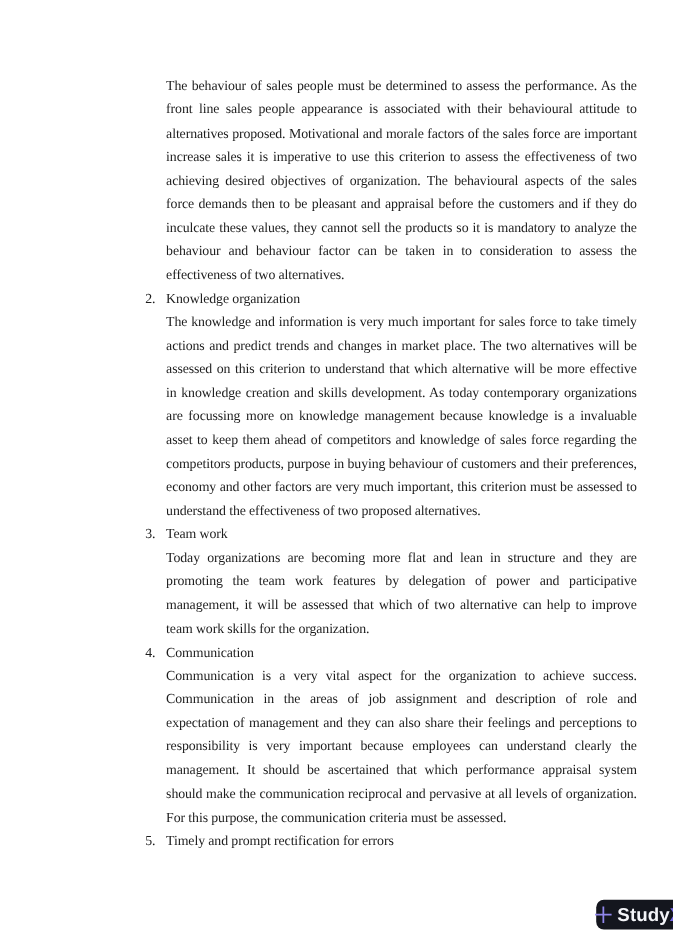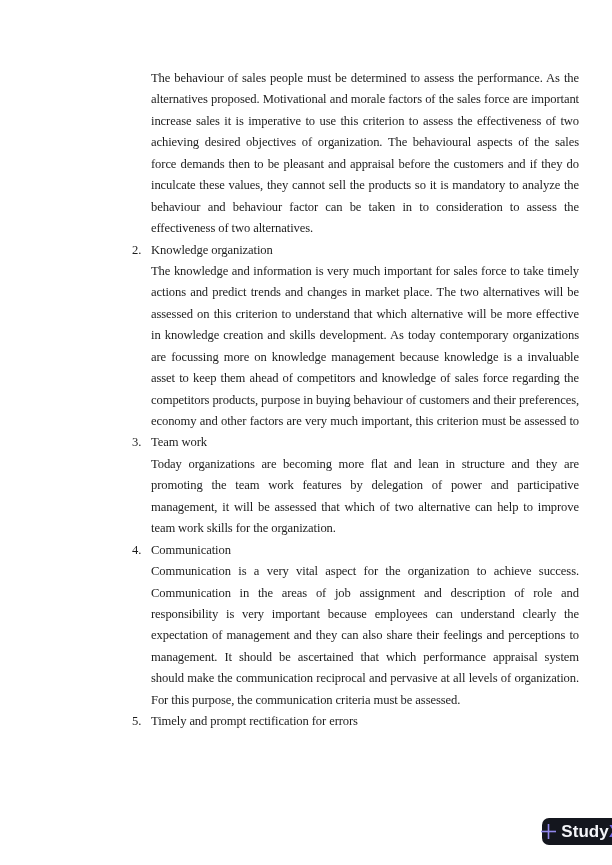--- a/index.html
+++ b/index.html
@@ -57,20 +57,21 @@
   .logo .xy { color: #7668e6; }
 </style>
 </head>
 <body>
 
 <div class="page">
 
   <div class="doc">
     <div class="line">The behaviour of sales people must be determined to assess the performance. As the</div>
 
+    <div class="line">front line sales people appearance is associated with their behavioural attitude to</div>
 
     <div class="line">alternatives proposed. Motivational and morale factors of the sales force are important</div>
 
     <div class="line">increase sales it is imperative to use this criterion to assess the effectiveness of two</div>
 
 
     <div class="line">achieving desired objectives of organization. The behavioural aspects of the sales</div>
 
     <div class="line">force demands then to be pleasant and appraisal before the customers and if they do not</div>
 
@@ -94,20 +95,21 @@
     <div class="line">in knowledge creation and skills development. As today contemporary organizations</div>
 
     <div class="line">are focussing more on knowledge management because knowledge is a invaluable</div>
 
     <div class="line">asset to keep them ahead of competitors and knowledge of sales force regarding the</div>
 
     <div class="line">competitors products, purpose in buying behaviour of customers and their preferences,</div>
 
     <div class="line">economy and other factors are very much important, this criterion must be assessed to</div>
 
+    <div class="line last">understand the effectiveness of two proposed alternatives.</div>
 
     <div class="item">
       <span class="num">3.</span>
       <span class="title">Team work</span>
     </div>
 
     <div class="line">Today organizations are becoming more flat and lean in structure and they are</div>
 
     <div class="line">promoting the team work features by delegation of power and participative</div>
 
@@ -117,23 +119,23 @@
 
     <div class="item">
       <span class="num">4.</span>
       <span class="title">Communication</span>
     </div>
 
     <div class="line">Communication is a very vital aspect for the organization to achieve success.</div>
 
     <div class="line">Communication in the areas of job assignment and description of role and</div>
 
+    <div class="line">expectation of management and they can also share their feelings and perceptions to</div>
+
     <div class="line">responsibility is very important because employees can understand clearly the</div>
-
-    <div class="line">expectation of management and they can also share their feelings and perceptions to</div>
 
     <div class="line">management. It should be ascertained that which performance appraisal system</div>
 
     <div class="line">should make the communication reciprocal and pervasive at all levels of organization.</div>
 
     <div class="line last">For this purpose, the communication criteria must be assessed.</div>
 
     <div class="item">
       <span class="num">5.</span>
       <span class="title">Timely and prompt rectification for errors</span>

